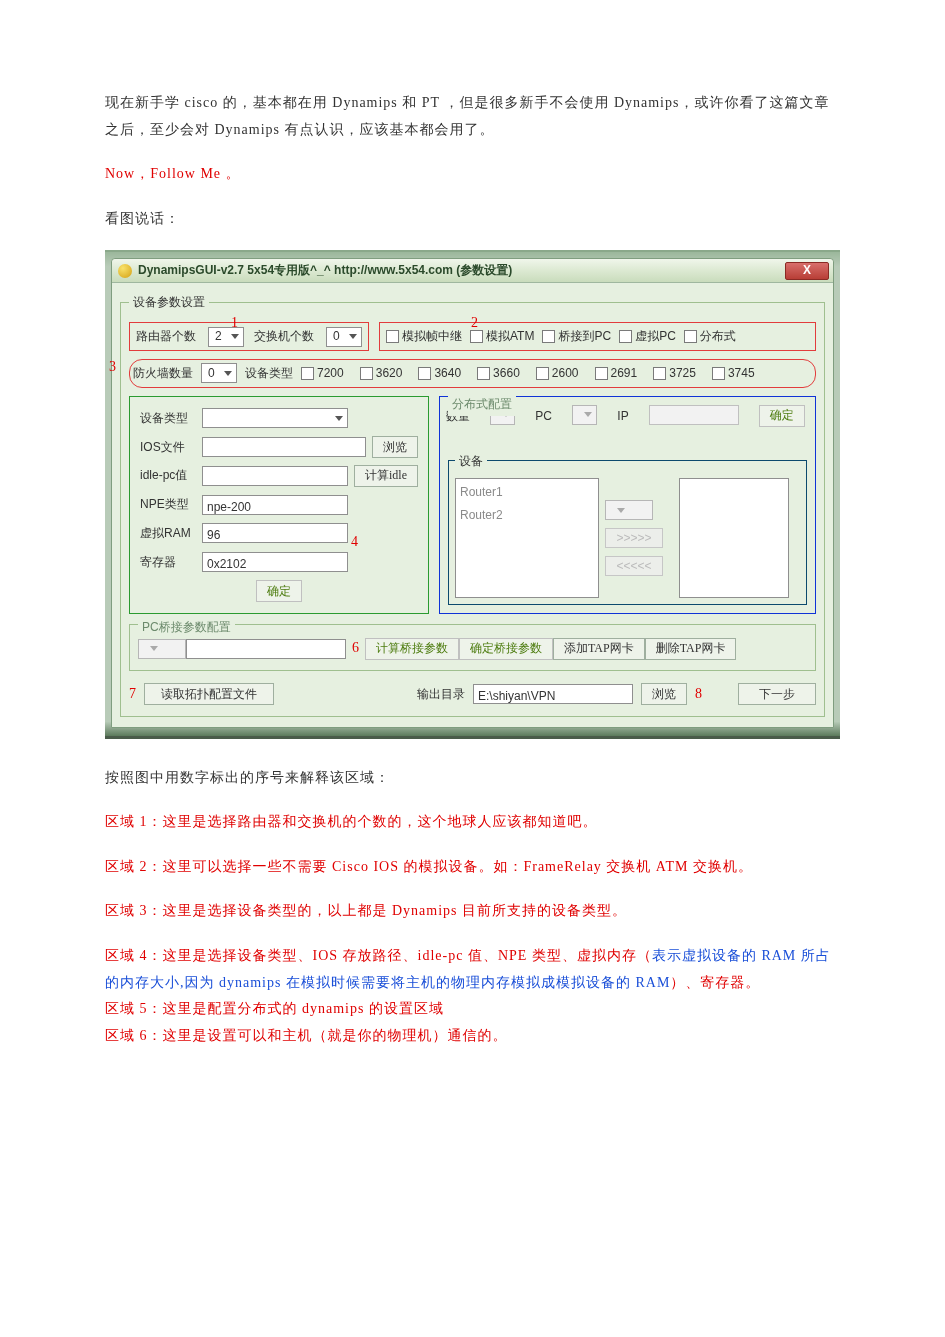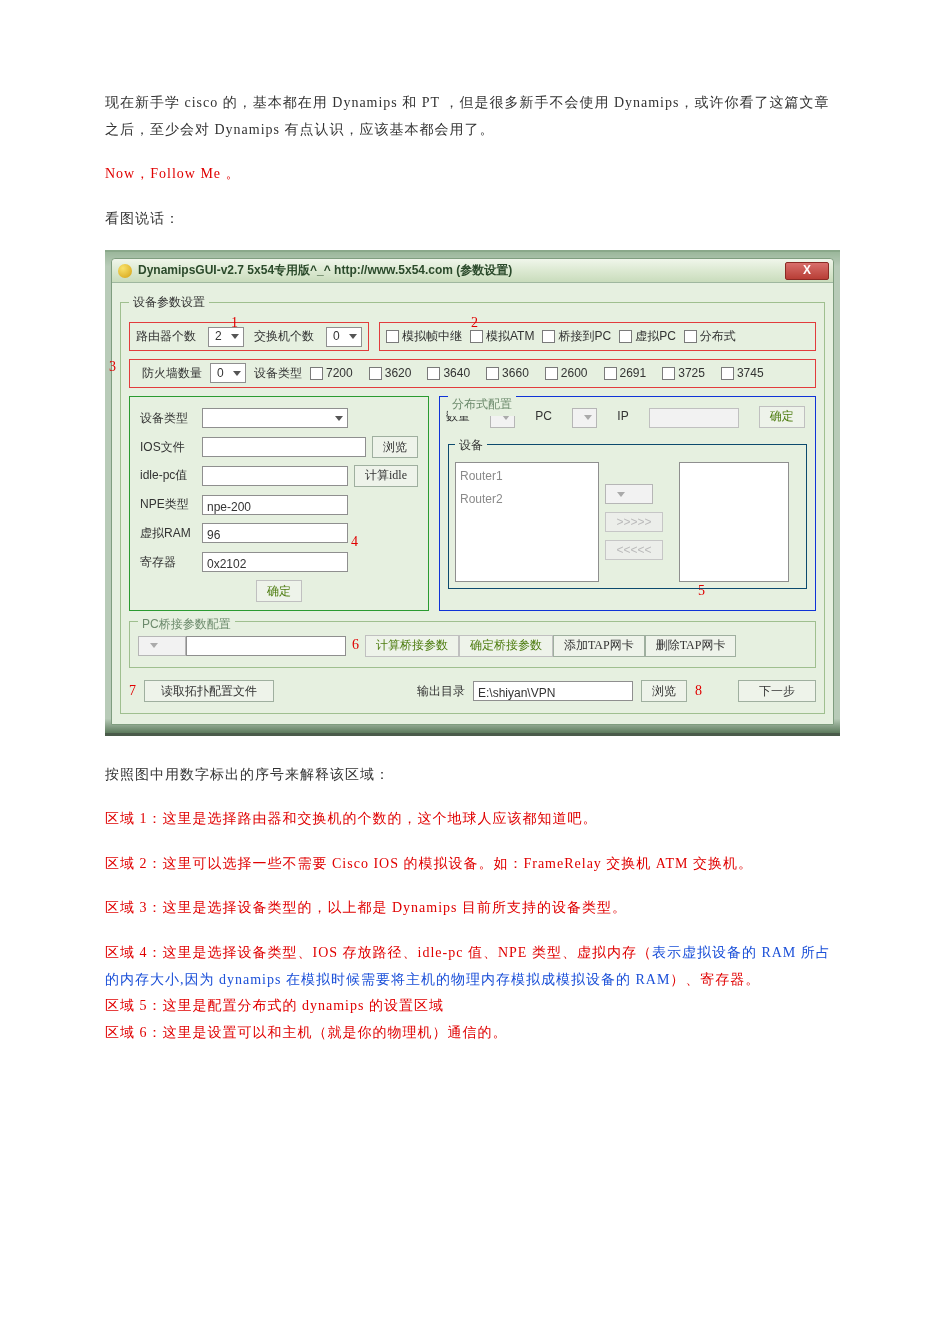--- a/index.html
+++ b/index.html
@@ -155,21 +155,21 @@
 
   .right-panel {
     border: 1.5px solid #1033d7;
     flex: 1; position: relative;
     padding: 4px 6px 8px 6px;
   }
   .dist-title {
     position: absolute; top: -4px; left: 8px;
     background: #e6f0e0; padding: 0 4px; color: #6c8a6c; font-size: 12px;
   }
-  .dist-row { display: flex; align-items: flex-end; gap: 20px; margin: 4px 0 6px 0; }
+  .dist-row { display: flex; align-items: flex-start; gap: 20px; margin: 4px 0 22px 0; }
   .dev-fs {
     border: 1px solid #0c4a6e; padding: 6px 6px 6px 6px; position: relative;
     display: flex; gap: 6px;
   }
   .dev-fs legend { padding: 0 4px; font-size: 12px; }
   .listbox {
     background: #fff; border: 1px solid #8f8f8f;
     width: 144px; height: 120px; padding: 2px 4px;
   }
   .listbox div { color: #8a8a8a; }
@@ -267,21 +267,21 @@
                 </span>
               <span class="chk" style="margin-right:0">
                   <span class="cb"></span>
                   <span>分布式</span>
                 </span>
             </div>
           </div>
 
           <span class="annot" style="top:40px; left:-12px;">3</span>
 
-          <div class="row2 badge-box" style="padding:2px 12px;">
+          <div class="row2 badge-box" style="padding:2px 3px;border-radius:13px;">
             <span>防火墙数量</span>
             <div class="select">
               <span>0</span>
               <span class="dd-caret"></span>
             </div>
             <span>设备类型</span>
             <span class="chk">
                 <span class="cb"></span>
                 <span>7200</span>
               </span>

